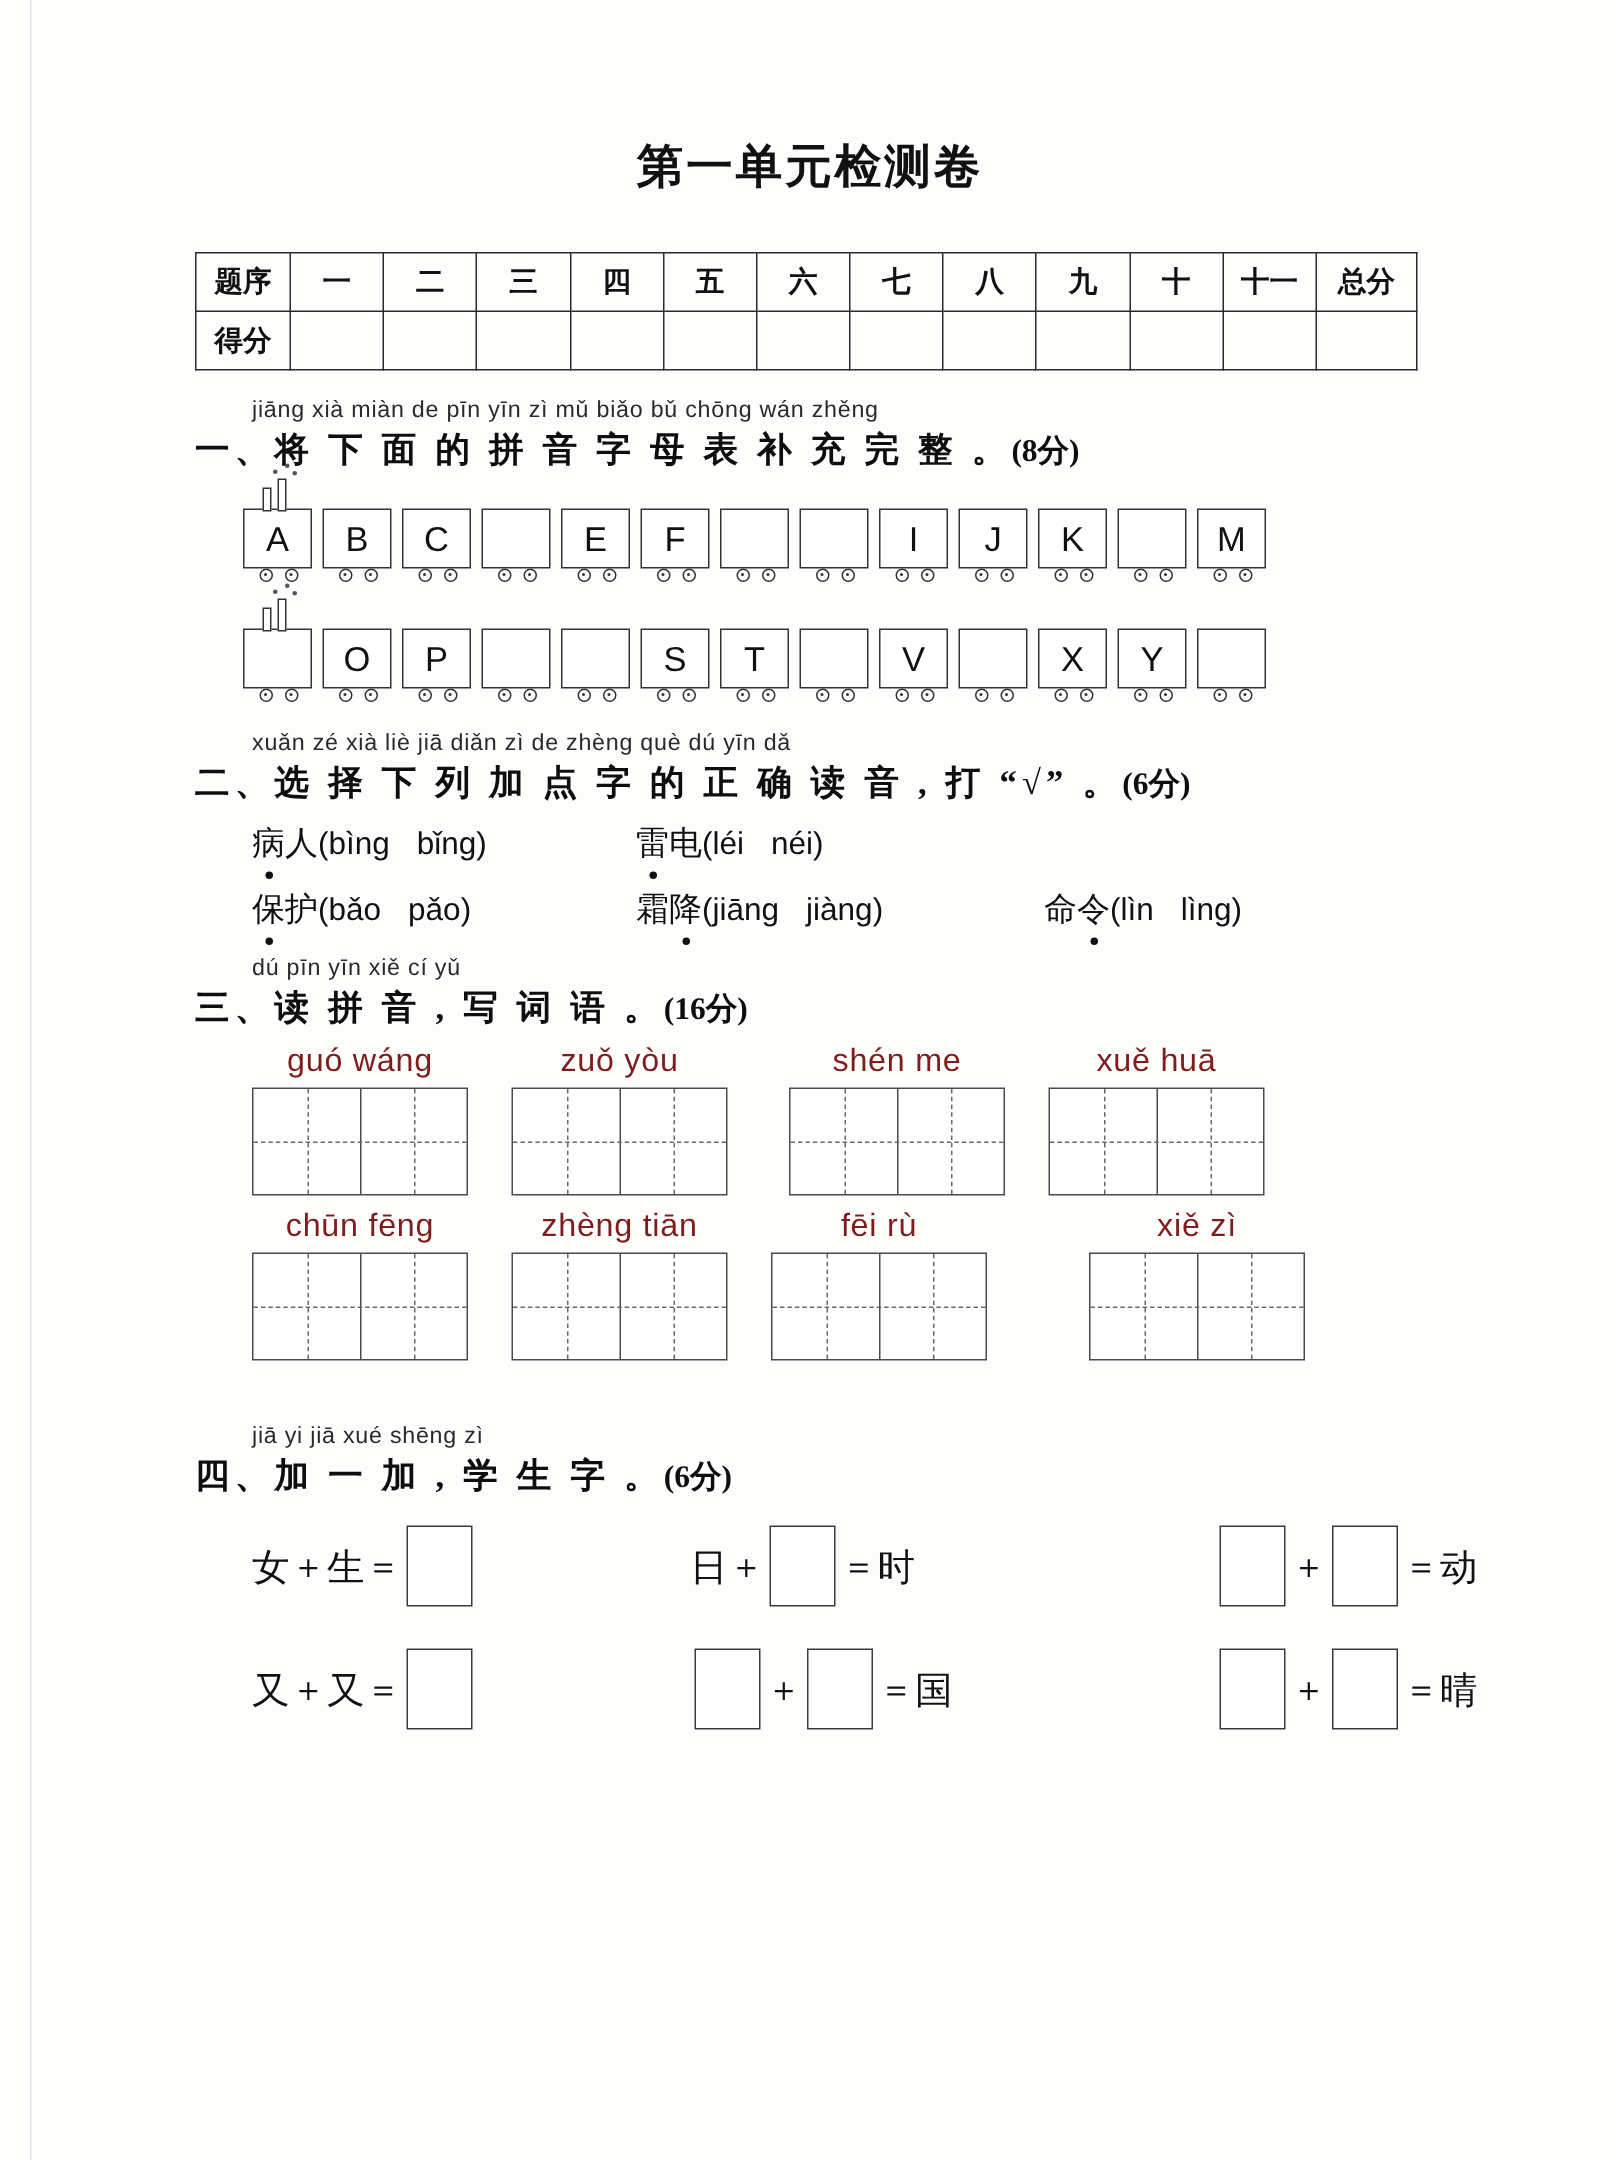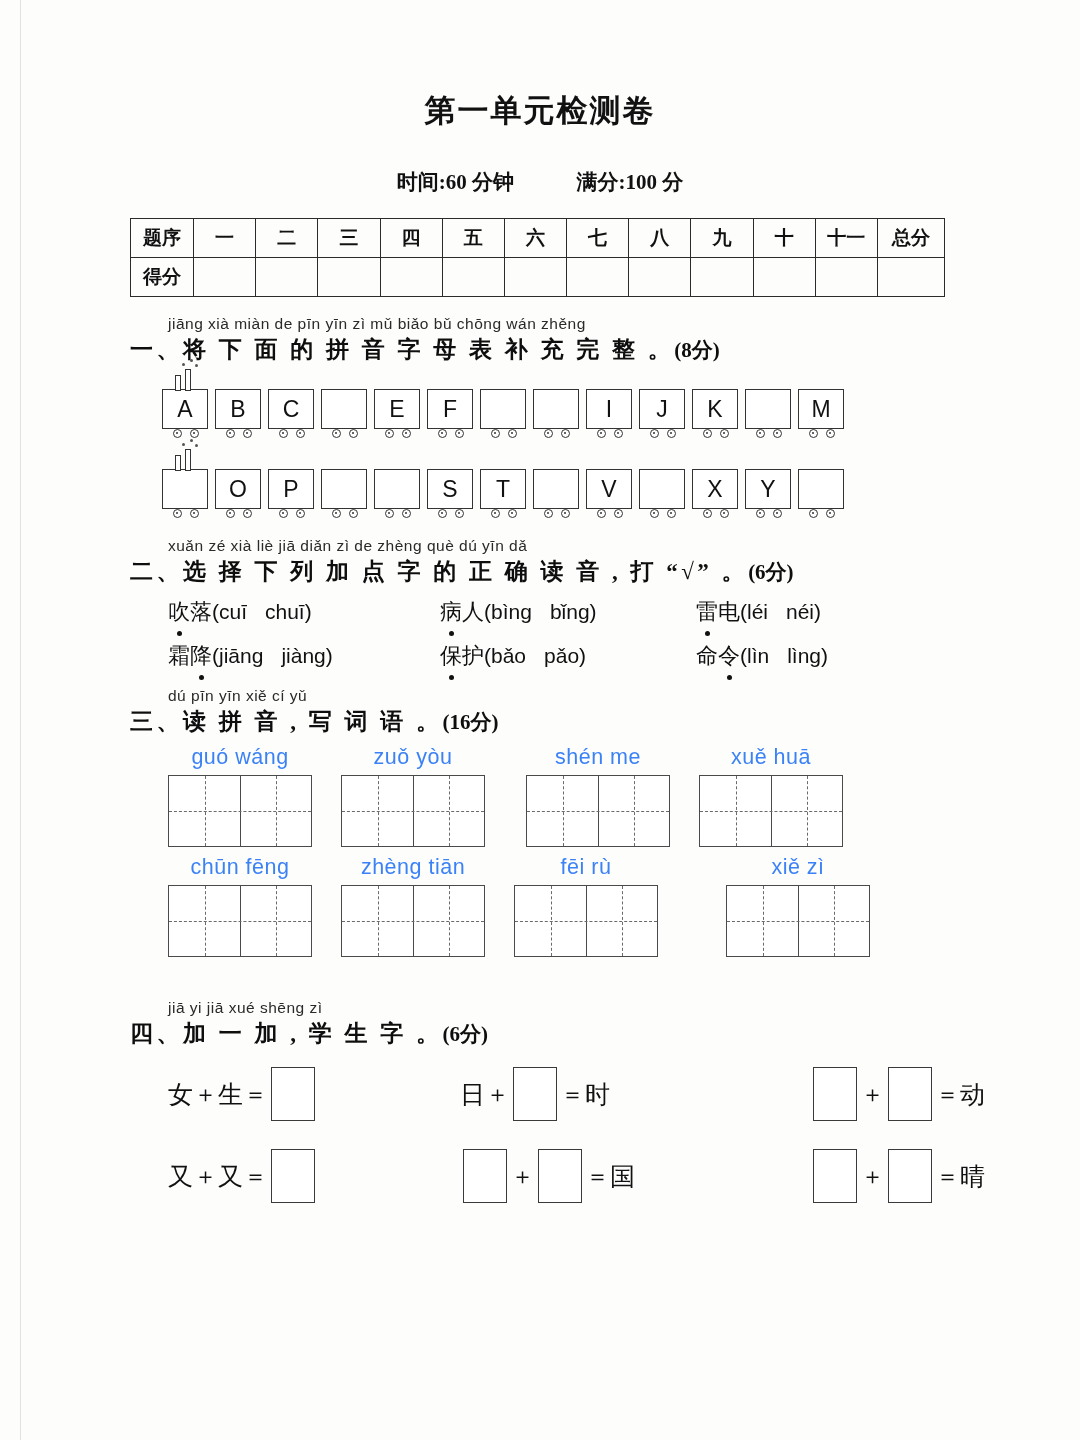--- a/index.html
+++ b/index.html
@@ -198,21 +198,21 @@
   
   .tzg-row {
     display: flex;
     margin-left: 38px;
     margin-top: 8px;
   }
   .tzg-item { position: relative; }
   .tzg-py {
     font-family: "Liberation Sans", "DejaVu Sans", sans-serif;
     font-size: 21.5px;
-    color: #3b82f6;
+    color: #7f1d1d;
     text-align: center;
     margin-bottom: 5px;
     white-space: nowrap;
     letter-spacing: 0.5px;
   }
   .tzg {
     position: relative;
     width: 144px;
     height: 72px;
     border: 1.5px solid #4a4a4a;
@@ -269,25 +269,20 @@
 </head>
 <body>
 
 <div class="page">
   <div class="scan-edge"></div>
 
   <div class="sheet">
 
     <div class="doc-title">第一单元检测卷</div>
 
-    <div class="meta-line">
-      <span>时间:60 分钟</span>
-      <span class="meta-gap"></span>
-      <span>满分:100 分</span>
-    </div>
 
     <table class="score-table">
       <tbody id="score-table-body">
           <tr>
             <td class="lbl">题序</td>
             <td>一</td>
             <td>二</td>
             <td>三</td>
             <td>四</td>
             <td>五</td>
@@ -416,27 +411,26 @@
         </div>
     </div>
 
     <div class="sec">
       <div class="pinyin-hint">xuǎn zé xià liè jiā diǎn zì de zhèng què dú yīn    dǎ</div>
       <div class="sec-head">
         <span>二、选 择 下 列 加 点 字 的 正 确 读 音 , 打 “√” 。</span><span class="pts">(6分)</span>
       </div>
       <div class="choice-grid" id="choice-grid">
           <div class="choice-row">
-            <div class="choice-cell" style="width: 272px;"><span class="han dotted">吹</span><span class="han">落</span><span class="py">(</span><span class="py">cuī</span><span class="py-gap"></span><span class="py">chuī</span><span class="py">)</span></div>
             <div class="choice-cell" style="width: 256px;"><span class="han dotted">病</span><span class="han">人</span><span class="py">(</span><span class="py">bìng</span><span class="py-gap"></span><span class="py">bǐng</span><span class="py">)</span></div>
             <div class="choice-cell"><span class="han dotted">雷</span><span class="han">电</span><span class="py">(</span><span class="py">léi</span><span class="py-gap"></span><span class="py">néi</span><span class="py">)</span></div>
           </div>
           <div class="choice-row">
+            <div class="choice-cell" style="width: 256px;"><span class="han dotted">保</span><span class="han">护</span><span class="py">(</span><span class="py">bǎo</span><span class="py-gap"></span><span class="py">pǎo</span><span class="py">)</span></div>
             <div class="choice-cell" style="width: 272px;"><span class="han">霜</span><span class="han dotted">降</span><span class="py">(</span><span class="py">jiāng</span><span class="py-gap"></span><span class="py">jiàng</span><span class="py">)</span></div>
-            <div class="choice-cell" style="width: 256px;"><span class="han dotted">保</span><span class="han">护</span><span class="py">(</span><span class="py">bǎo</span><span class="py-gap"></span><span class="py">pǎo</span><span class="py">)</span></div>
             <div class="choice-cell"><span class="han">命</span><span class="han dotted">令</span><span class="py">(</span><span class="py">lìn</span><span class="py-gap"></span><span class="py">lìng</span><span class="py">)</span></div>
           </div>
         </div>
     </div>
 
     <div class="sec">
       <div class="pinyin-hint">dú pīn yīn   xiě cí yǔ</div>
       <div class="sec-head">
         <span>三、读 拼 音 , 写 词 语 。</span><span class="pts">(16分)</span>
       </div>

